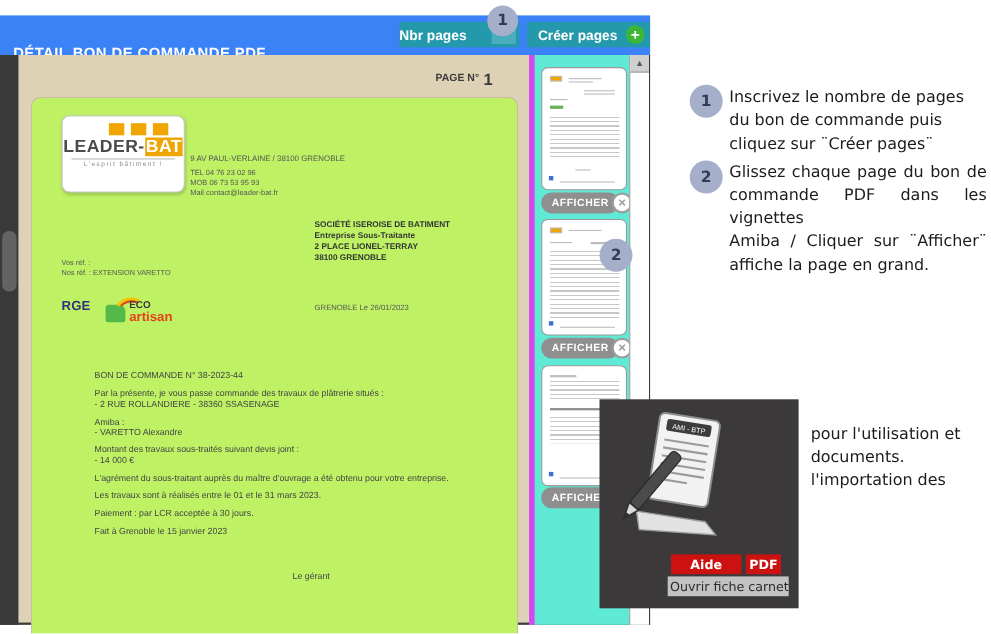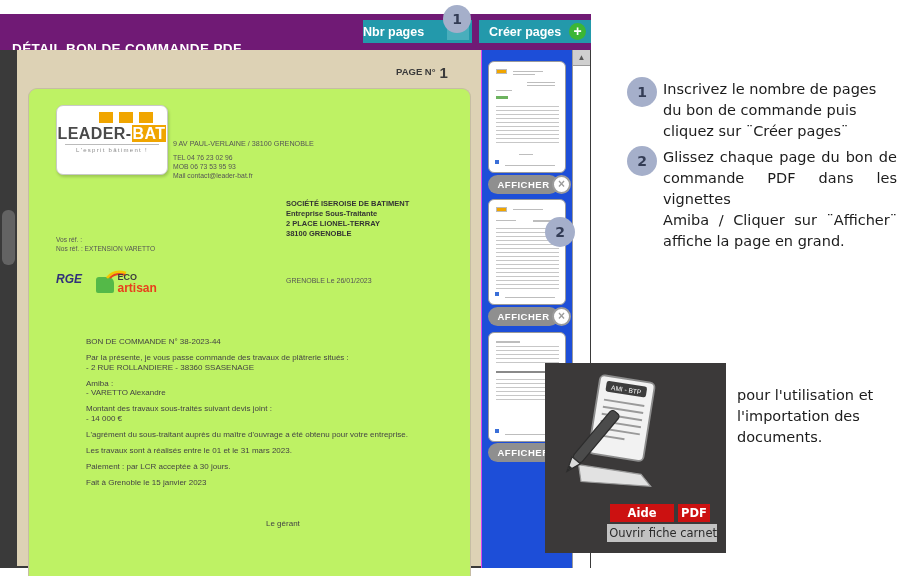--- a/index.html
+++ b/index.html
@@ -1,20 +1,20 @@
 <!DOCTYPE html>
 <html><head>
 <meta charset="utf-8">
 <style>
   * { margin:0; padding:0; box-sizing:border-box; }
   body { font-family:"Liberation Sans", sans-serif; background:#fff; }
   #canvas { position:relative; width:901px; height:576px; background:#fff; overflow:hidden; }
 
   
-  .header-bar { position:absolute; left:0; top:14px; width:591px; height:36px; background:#701a75; }
+  .header-bar { position:absolute; left:0; top:14px; width:591px; height:36px; background:#3b82f6; }
   .header-title { position:absolute; left:12px; top:27px; color:#fff; font-size:13.5px; font-weight:bold; letter-spacing:.4px; }
   .help-icon { position:absolute; left:366px; top:21px; width:18px; height:18px; border-radius:50%; background:#fff; color:#222; font-size:13px; font-weight:bold; text-align:center; line-height:18px; cursor:pointer; }
   .teal-btn { position:absolute; top:20px; height:23px; background:#2399ab; color:#fff; font-size:12.5px; font-weight:bold; display:flex; align-items:center; cursor:pointer; }
   #nbr-btn { left:363px; width:109px; padding-left:0; }
   #nbr-input { position:absolute; right:3px; top:3px; width:22px; height:17px; background:#49aebc; border:none; }
   #creer-btn { left:479px; width:112px; padding-left:10px; justify-content:space-between; padding-right:5px; }
   .plus-icon { width:17px; height:17px; border-radius:50%; background:#3cb635; color:#fff; font-size:14px; font-weight:bold; text-align:center; line-height:16px; }
 
   .left-strip { position:absolute; left:0; top:50px; width:17px; height:518px; background:#3a3a3a; }
   .left-thumbgrip { position:absolute; left:2px; top:160px; width:13px; height:55px; background:#636363; border-radius:6px; }
@@ -34,36 +34,36 @@
   .logo-name b { background:#f0a500; color:#fff; padding:0 1px; }
   .logo-rule { height:1px; background:#bbb; margin:1px 8px 2px; }
   .logo-tagline { font-size:6px; color:#8c8c8c; letter-spacing:1.3px; text-align:center; }
 
   .addr-block { position:absolute; left:144px; top:50px; font-size:6.8px; color:#555; line-height:9px; }
   .addr-block .a1 { margin-bottom:5px; font-size:7.2px; }
   .recip-block { position:absolute; left:257px; top:110px; font-size:7.5px; font-weight:bold; color:#333; line-height:10px; }
   .refs-block { position:absolute; left:27px; top:146px; font-size:6.6px; color:#555; line-height:9px; }
 
   .certs { position:absolute; left:27px; top:180px; height:30px; }
-  .rge { display:inline-block; vertical-align:top;font-style:italic; }
+  .rge { display:inline-block; vertical-align:top; }
   .rge .bars { width:26px; height:7px; background:repeating-linear-gradient(#9a9ab8 0 1px, transparent 1px 3px); margin-bottom:1px; }
   .rge .txt { font-size:12px; font-weight:900; color:#32327a; line-height:11px; }
   .eco { display:inline-block; margin-left:10px; position:relative; width:60px; height:28px; }
   .eco .house { position:absolute; left:0; top:8px; width:18px; height:16px; background:#54b948; border-radius:3px 6px 2px 2px; }
   .eco .arc { position:absolute; left:10px; top:0; }
   .eco .t1 { position:absolute; left:21px; top:3px; font-size:9px; font-weight:bold; color:#3c3c3c; }
   .eco .t2 { position:absolute; left:21px; top:12px; font-size:12px; font-weight:900; color:#e8401c; }
   .date-line { position:absolute; left:257px; top:188px; font-size:7px; color:#555; }
 
   .doc-body { position:absolute; left:57px; top:248px; width:375px; font-size:8px; color:#444; line-height:9.5px; }
   .doc-body .para { margin-bottom:6.5px; }
   .doc-sig { position:absolute; left:237px; top:430px; font-size:8px; color:#444; }
 
   
-  .thumb-col { position:absolute; left:481px; top:50px; width:91px; height:518px; background:#1d4ed8; border-left:1px solid #d946ef; }
+  .thumb-col { position:absolute; left:481px; top:50px; width:91px; height:518px; background:#5eead4; border-left:5px solid #d946ef; }
   .thumb-card { position:absolute; left:6px; width:78px; background:#fff; border:1px solid #9a9a9a; border-radius:6px; cursor:pointer; overflow:hidden; }
   #thumb1 { top:11px; height:112px; }
   #thumb2 { top:149px; height:106px; }
   #thumb3 { top:282px; height:110px; }
   .mini-logo { position:absolute; left:7px; top:7px; width:11px; height:5px; background:#f0a500; border:1px solid #bbb; }
   .m-line { position:absolute; background:#bdbdbd; height:1px; }
   .m-dense { position:absolute; left:7px; right:6px; background:repeating-linear-gradient(#c7c7c7 0 1px, transparent 1px 4px); }
   .m-blue { position:absolute; left:6px; bottom:8px; width:4px; height:4px; background:#3a6fd8; }
   .afficher-row { position:absolute; left:6px; height:20px; }
   #aff1 { top:125px; } #aff2 { top:257px; } #aff3 { top:393px; }
@@ -281,17 +281,17 @@
         <polygon points="27,87 30,87 28.5,92" fill="#2c2c2c"></polygon>
       </g>
     </svg>
     <div class="red-btn" id="aide-import-btn">Aide import</div>
     <div class="red-btn" id="pdf-btn">PDF</div>
     <div class="gray-btn">Ouvrir fiche carnet</div>
   </div>
 
   <div class="help-caption">
     <div>pour l'utilisation et</div>
+    <div>documents.</div>
     <div>l'importation des</div>
-    <div>documents.</div>
   </div>
 
 </div>
 
 </body></html>

